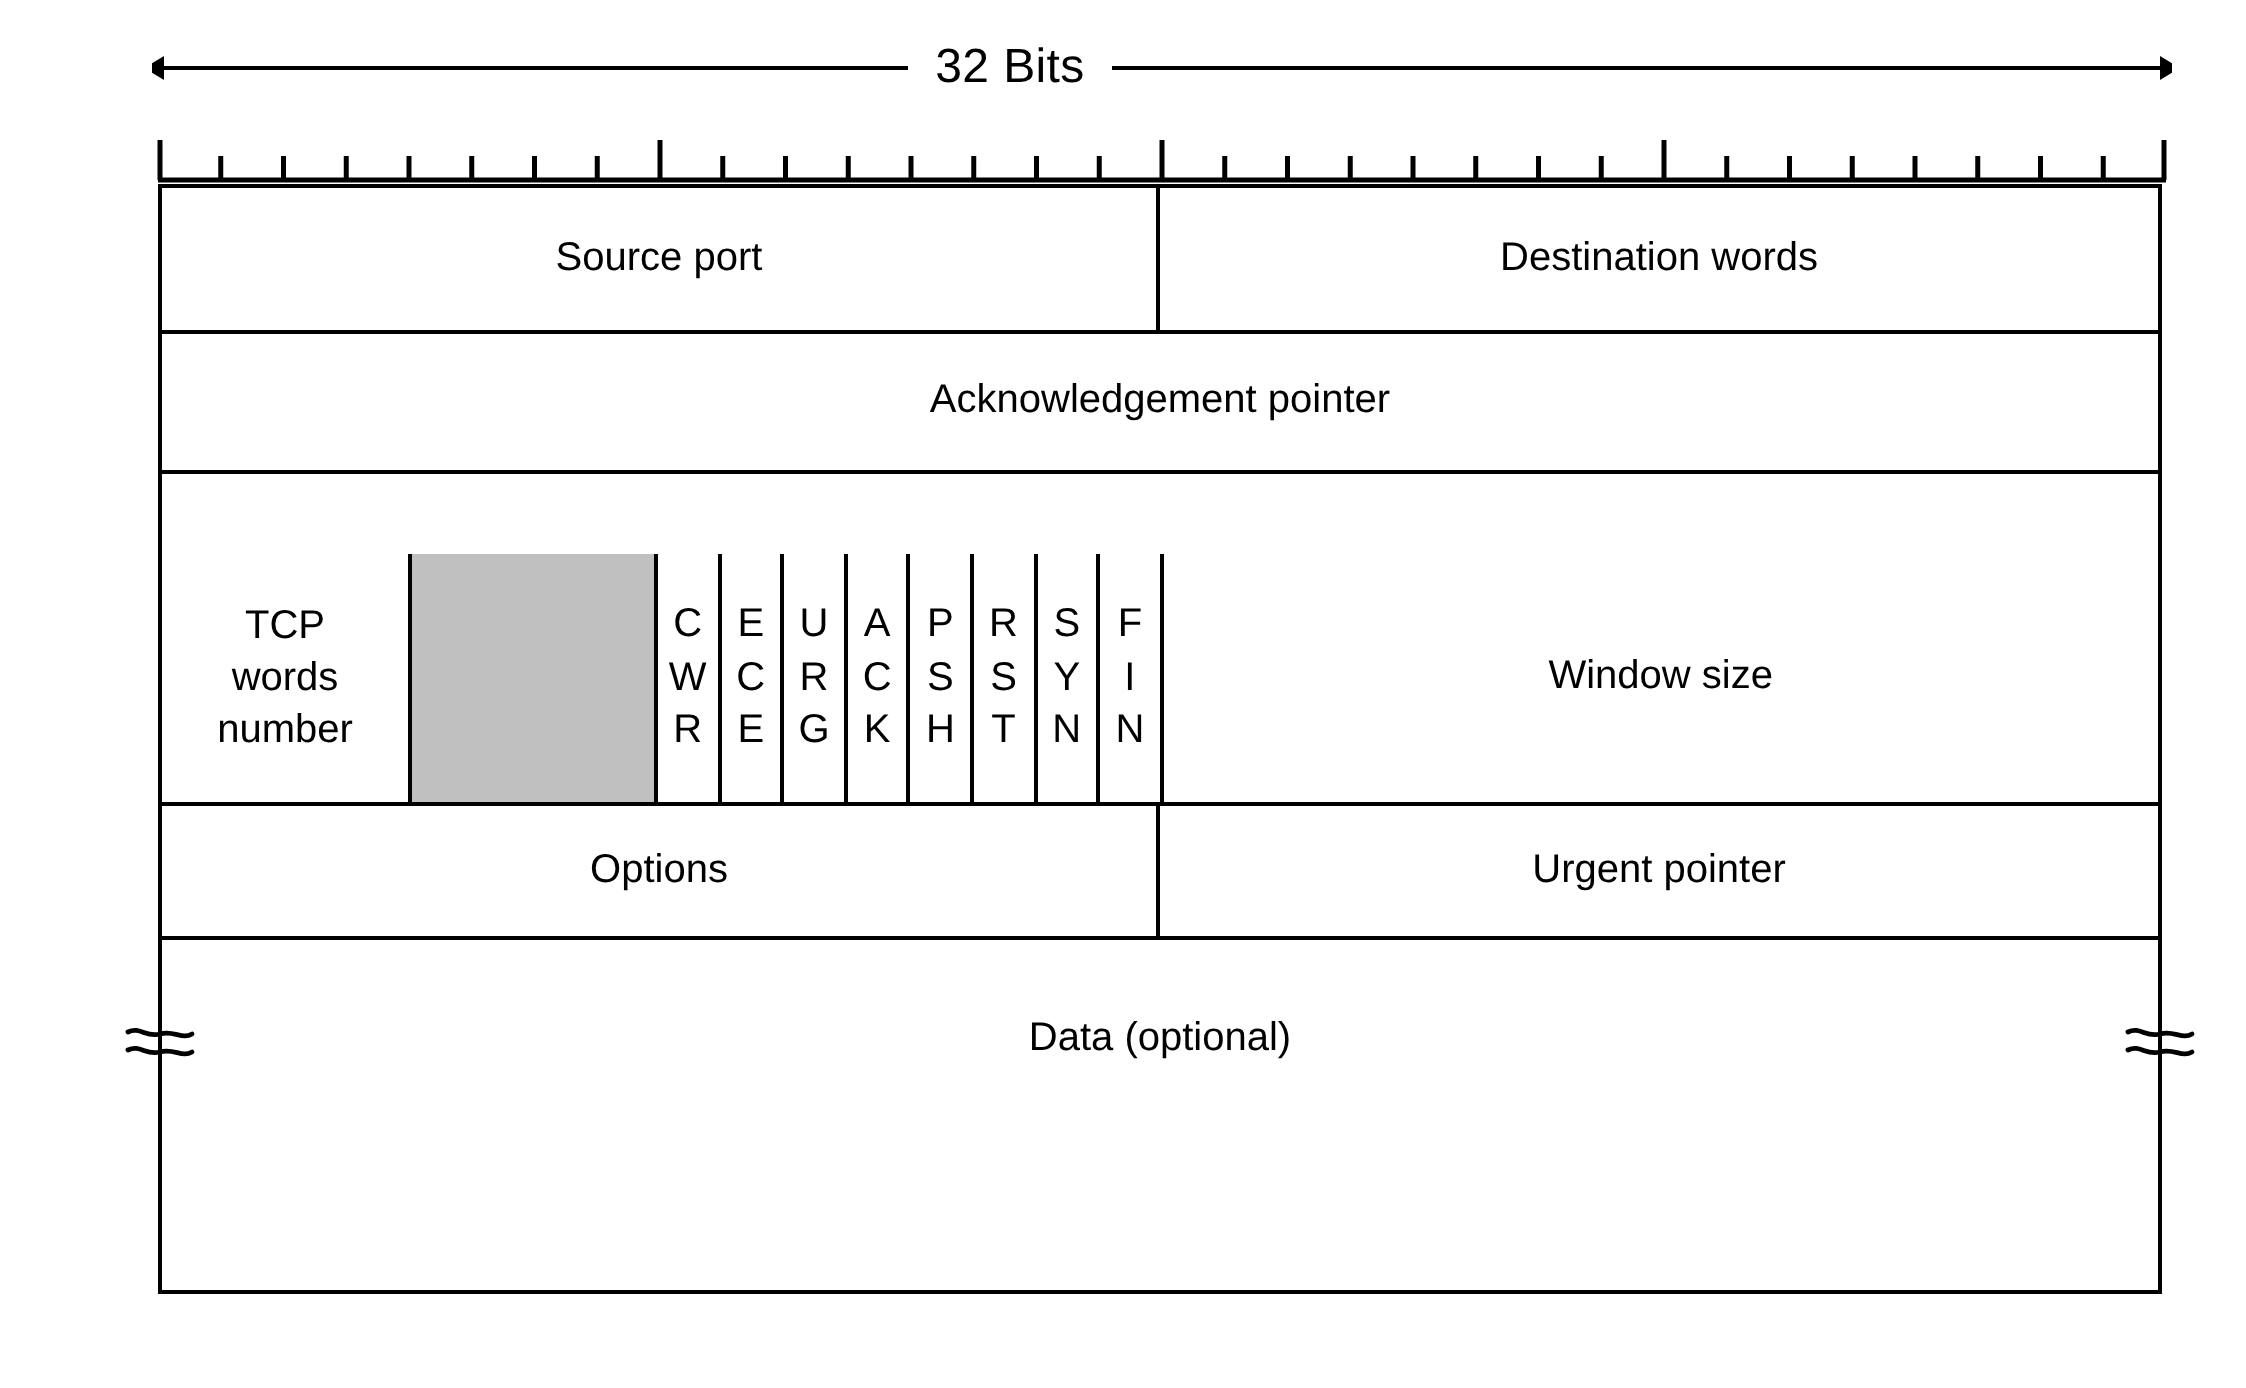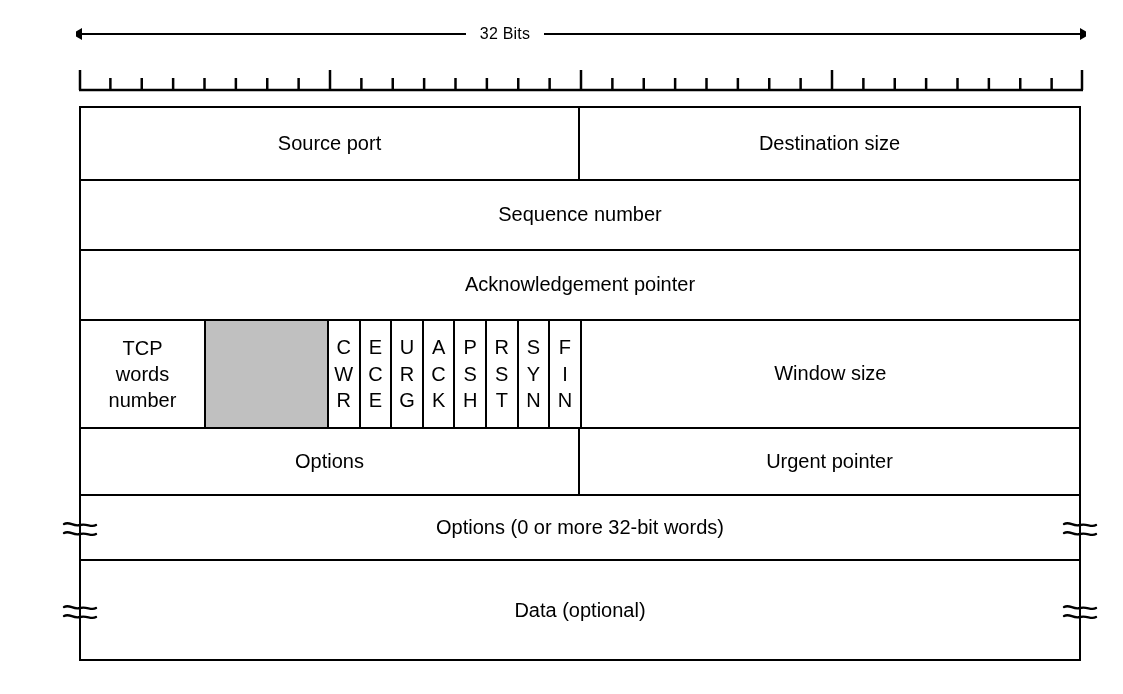--- a/index.html
+++ b/index.html
@@ -27,21 +27,21 @@
     top: 18px;
     width: 1010px;
     height: 32px;
   }
   #width-label {
     position: absolute;
     left: 0;
     top: 18px;
     width: 1010px;
     text-align: center;
-    font-size: 16px;
+    font-size: 24px;
     line-height: 32px;
     letter-spacing: 0.2px;
   }
   #width-label span {
     background: #ffffff;
     padding: 0 14px;
   }
 
   
   #ruler {
@@ -49,21 +49,21 @@
     left: 76px;
     top: 60px;
     width: 1010px;
     height: 32px;
   }
 
   
   #frame {
     position: absolute;
     left: 79px;
-    top: 106px;
+    top: 92px;
     width: 1002px;
     height: 555px;
     border: 2px solid #000000;
     box-sizing: border-box;
   }
   .row {
     position: relative;
     display: flex;
     box-sizing: border-box;
     border-bottom: 2px solid #000000;
@@ -78,21 +78,21 @@
     font-size: 20px;
     text-align: center;
     line-height: 1.28;
     overflow: hidden;
   }
   .vsplit { border-right: 2px solid #000000; }
 
   .r-ports   { height: 73px; }
   .r-seq     { height: 70px; }
   .r-ack     { height: 70px; }
-  .r-flags   { height: 108px; }
+  .r-flags   { height: 126px; margin-top: 40px; }
   .r-cksum   { height: 67px; }
   .r-options { height: 65px; }
   .r-data    { height: 100px; }
 
   .half { width: 50%; }
 
   
   .hdrlen {
     width: 125px;
     border-right: 2px solid #000000;
@@ -184,26 +184,23 @@
         <line x1="944.25" x2="944.25" y1="18" y2="30"></line>
         <line x1="975.625" x2="975.625" y1="18" y2="30"></line>
         <line x1="1006" x2="1006" y1="10" y2="30"></line>
       </g>
   </svg>
 
   <div id="frame">
 
     <div class="row r-ports">
       <div class="cell half vsplit">Source port</div>
-      <div class="cell half">Destination size</div>
-    </div>
-
-    <div class="row r-seq">
-      <div class="cell" style="width:100%">Sequence number</div>
-    </div>
+      <div class="cell half">Destination words</div>
+    </div>
+
 
     <div class="row r-ack">
       <div class="cell" style="width:100%">Acknowledgement pointer</div>
     </div>
 
     <div class="row r-flags">
       <div class="cell hdrlen">
         <div>TCP</div>
         <div>words</div>
         <div>number</div>
@@ -243,31 +240,20 @@
             <span>N</span>
           </div></div>
       <div class="cell winsize">Window size</div>
     </div>
 
     <div class="row r-cksum">
       <div class="cell half vsplit">Options</div>
       <div class="cell half">Urgent pointer</div>
     </div>
 
-    <div class="row r-options">
-      <div class="cell" style="width:100%">Options (0 or more 32-bit words)</div>
-      <svg class="brk left" viewBox="0 0 40 40">
-        <path d="M4,16 C10,13 13,19 20,17 C27,15 31,20 36,17" fill="none" stroke="#000" stroke-width="2.4" stroke-linecap="round"></path>
-        <path d="M4,25 C10,22 13,28 20,26 C27,24 31,29 36,26" fill="none" stroke="#000" stroke-width="2.4" stroke-linecap="round"></path>
-      </svg>
-      <svg class="brk right" viewBox="0 0 40 40">
-        <path d="M4,16 C10,13 13,19 20,17 C27,15 31,20 36,17" fill="none" stroke="#000" stroke-width="2.4" stroke-linecap="round"></path>
-        <path d="M4,25 C10,22 13,28 20,26 C27,24 31,29 36,26" fill="none" stroke="#000" stroke-width="2.4" stroke-linecap="round"></path>
-      </svg>
-    </div>
 
     <div class="row r-data">
       <div class="cell" style="width:100%">Data (optional)</div>
       <svg class="brk left" viewBox="0 0 40 40">
         <path d="M4,16 C10,13 13,19 20,17 C27,15 31,20 36,17" fill="none" stroke="#000" stroke-width="2.4" stroke-linecap="round"></path>
         <path d="M4,25 C10,22 13,28 20,26 C27,24 31,29 36,26" fill="none" stroke="#000" stroke-width="2.4" stroke-linecap="round"></path>
       </svg>
       <svg class="brk right" viewBox="0 0 40 40">
         <path d="M4,16 C10,13 13,19 20,17 C27,15 31,20 36,17" fill="none" stroke="#000" stroke-width="2.4" stroke-linecap="round"></path>
         <path d="M4,25 C10,22 13,28 20,26 C27,24 31,29 36,26" fill="none" stroke="#000" stroke-width="2.4" stroke-linecap="round"></path>

